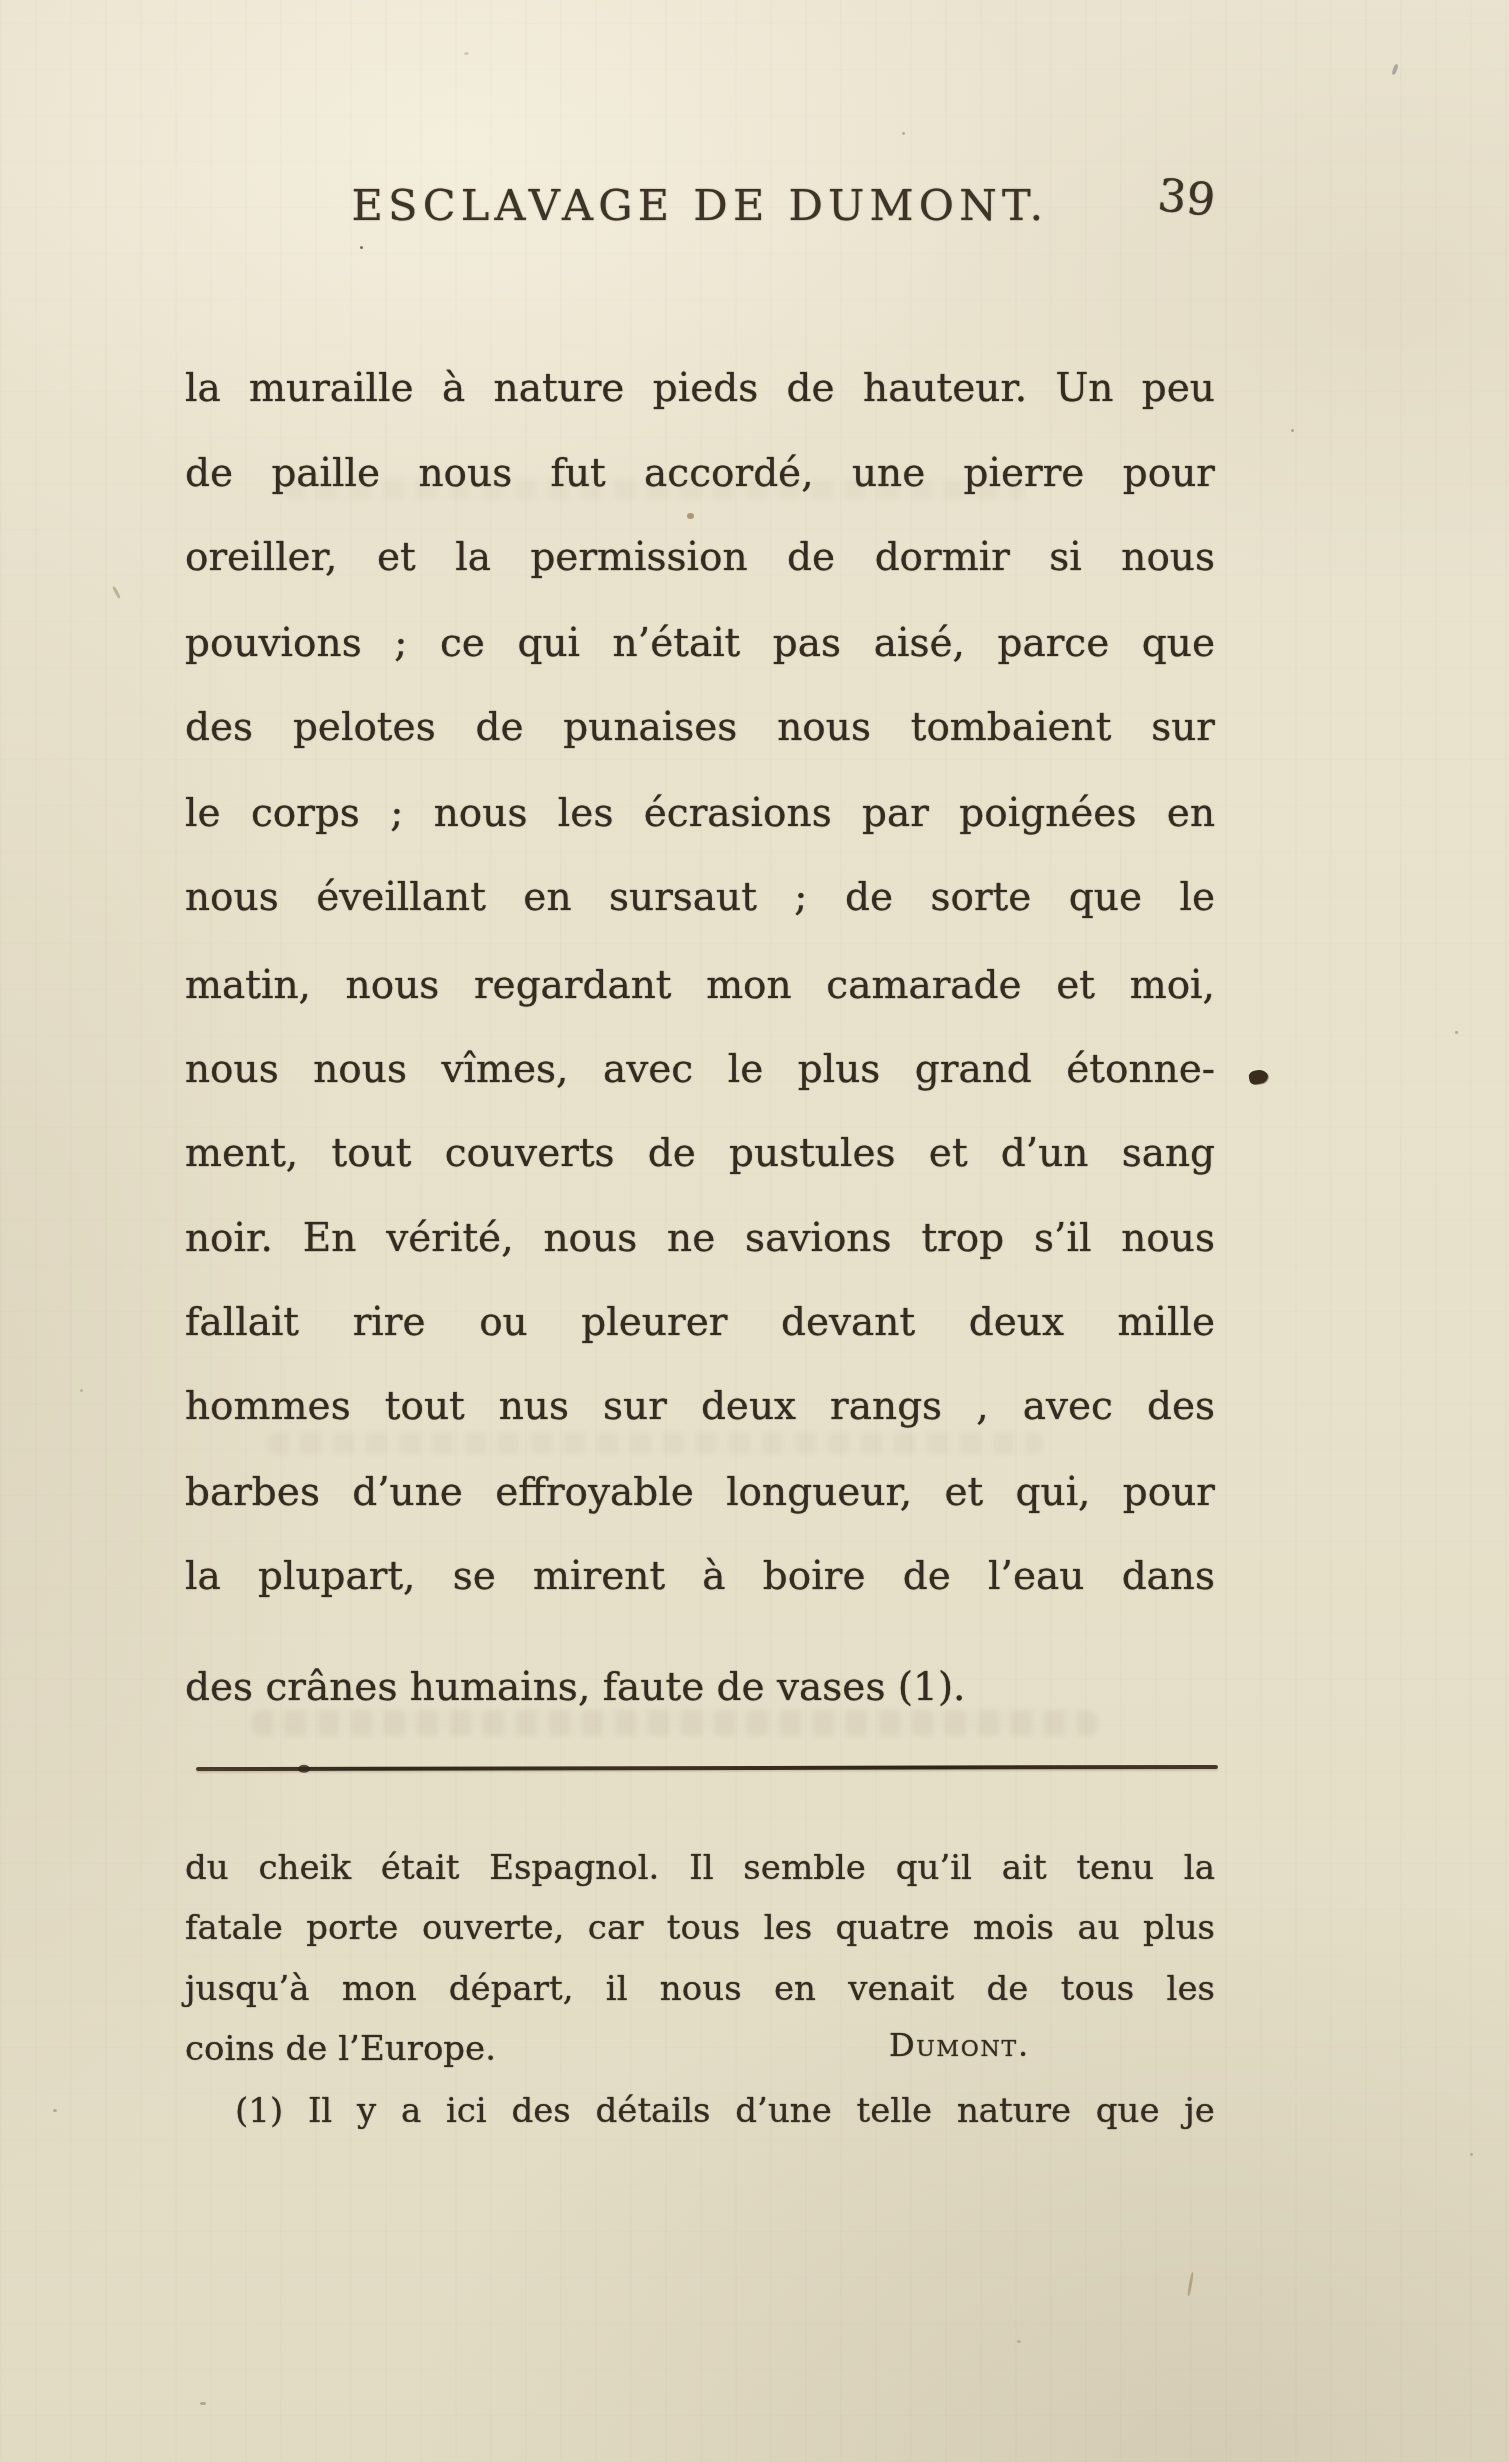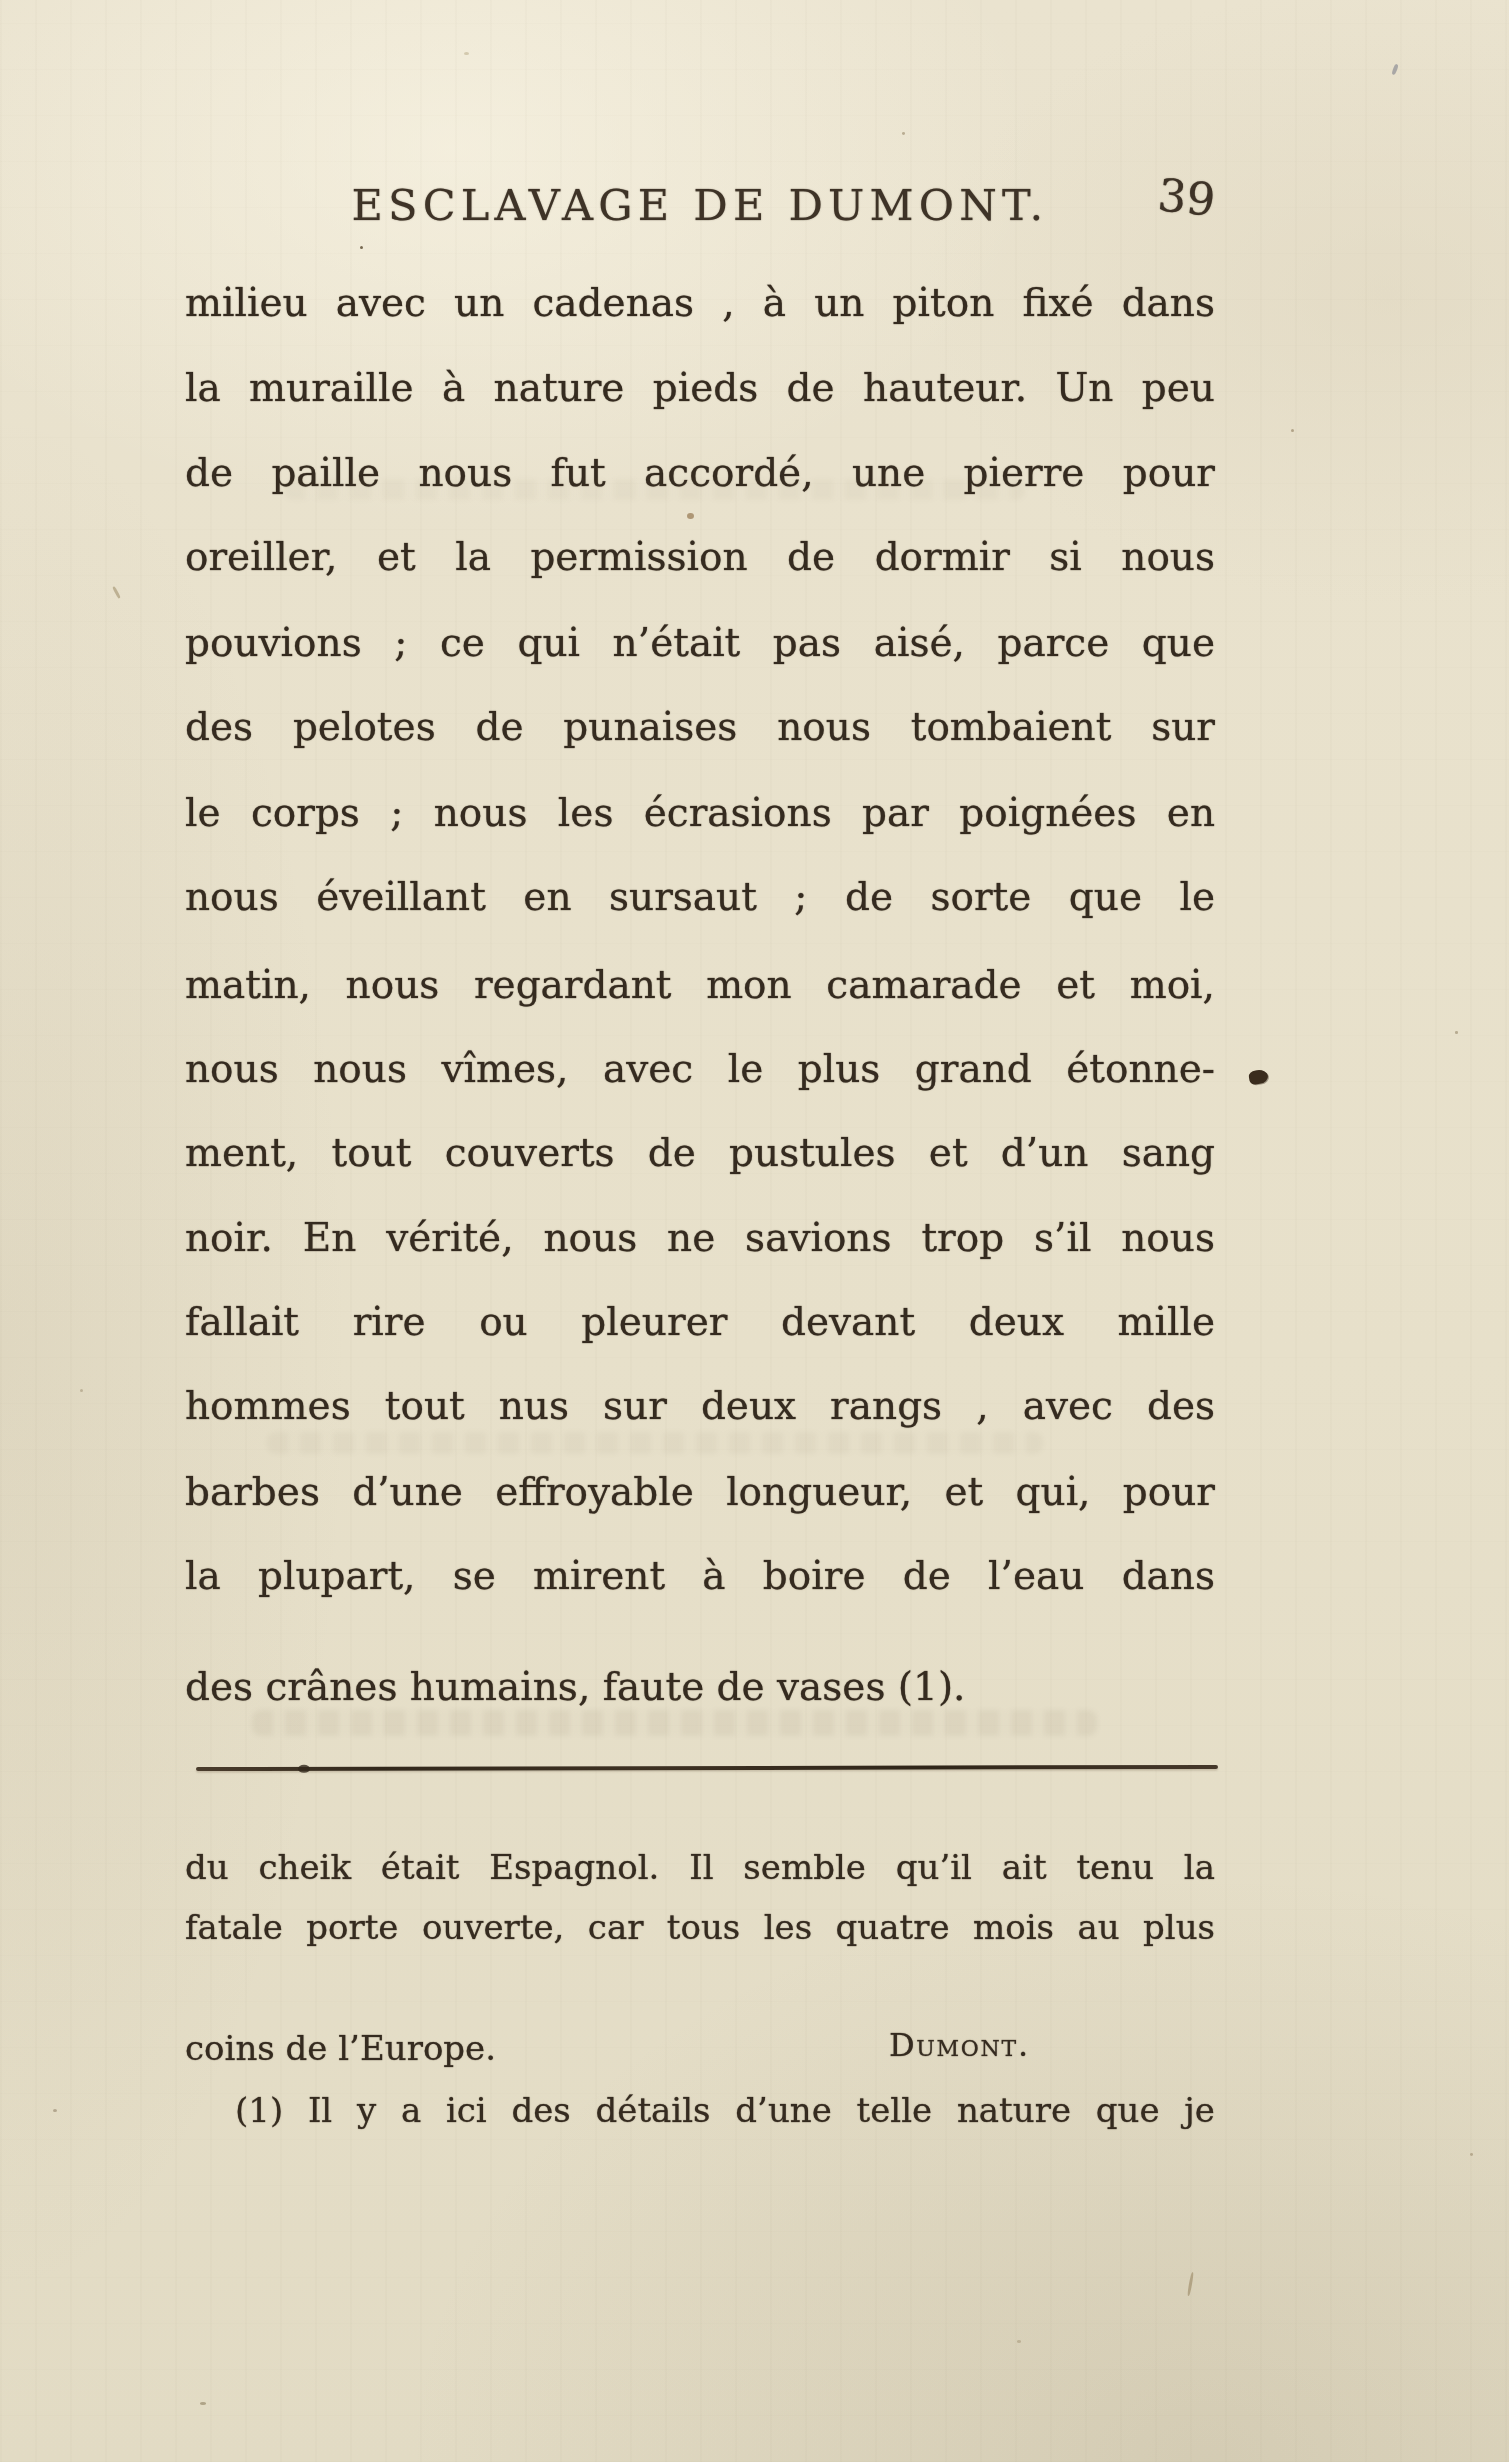--- a/index.html
+++ b/index.html
@@ -98,21 +98,20 @@
   }
 </style>
 </head>
 <body>
 
 <div class="page">
 
   <div class="running-title ink">ESCLAVAGE DE DUMONT.</div>
   <div class="page-number ink">39</div>
 
-  <div class="body-line ink" style="top:279px">milieu avec un cadenas , à un piton fixé dans</div>
   <div class="body-line ink" style="top:364px">la muraille à nature pieds de hauteur. Un peu</div>
   <div class="body-line ink" style="top:449px">de paille nous fut accordé, une pierre pour</div>
   <div class="body-line ink" style="top:533px">oreiller, et la permission de dormir si nous</div>
   <div class="body-line ink" style="top:619px">pouvions ; ce qui n’était pas aisé, parce que</div>
   <div class="body-line ink" style="top:703px">des pelotes de punaises nous tombaient sur</div>
   <div class="body-line ink" style="top:789px">le corps ; nous les écrasions par poignées en</div>
   <div class="body-line ink" style="top:873px">nous éveillant en sursaut ; de sorte que le</div>
   <div class="body-line ink" style="top:961px">matin, nous regardant mon camarade et moi,</div>
   <div class="body-line ink" style="top:1045px">nous nous vîmes, avec le plus grand étonne-</div>
   <div class="body-line ink" style="top:1129px">ment, tout couverts de pustules et d’un sang</div>
@@ -126,20 +125,21 @@
   <div class="ink-blot"></div>
 
   <div class="bleed-band" style="left:284px;top:479px;width:741px;height:20.7px;opacity:.35"></div>
   <div class="bleed-band" style="left:267px;top:1432px;width:776px;height:22.4px;opacity:.4"></div>
   <div class="bleed-band" style="left:252px;top:1710px;width:845px;height:26px;opacity:.6"></div>
 
   <div class="separator-rule"></div>
 
   <div class="footnote-line ink" style="top:1846px">du cheik était Espagnol. Il semble qu’il ait tenu la</div>
   <div class="footnote-line ink" style="top:1906px">fatale porte ouverte, car tous les quatre mois au plus</div>
+  <div class="footnote-line ink" style="top:1967px">jusqu’à mon départ, il nous en venait de tous les</div>
   <div class="footnote-line ink flush-left" style="top:2027px">
     <span>coins de l’Europe.</span>
     <span class="signature">Dumont.</span>
   </div>
   <div class="footnote-line ink indented" style="top:2089px">(1) Il y a ici des détails d’une telle nature que je</div>
 
   <div class="speck" style="left:360px;top:246px;width:3.4px;height:3.4px;background:#57492f;opacity:.8"></div>
   <div class="speck" style="left:687px;top:513px;width:6.9px;height:6px;background:#7d5a2e;opacity:.55"></div>
   <div class="speck" style="left:1393px;top:64px;width:4.3px;height:11.2px;background:#6a6d80;opacity:.5;transform:rotate(20deg);border-radius:40%"></div>
   <div class="speck" style="left:1291px;top:429px;width:3.4px;height:3.4px;background:#8d7c5c;opacity:.6"></div>

